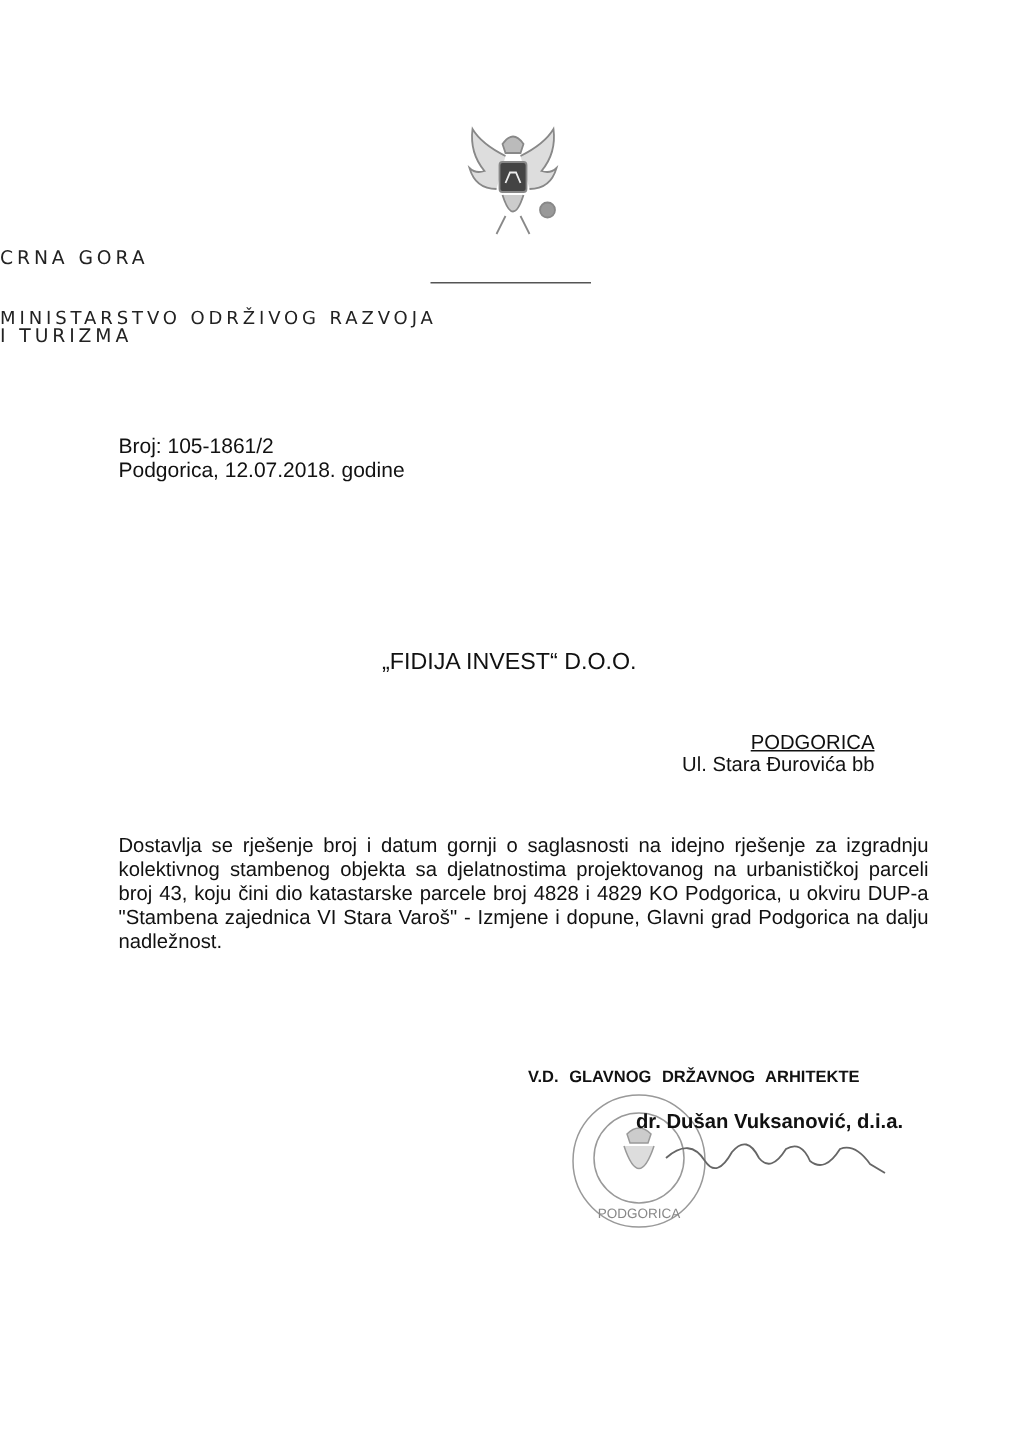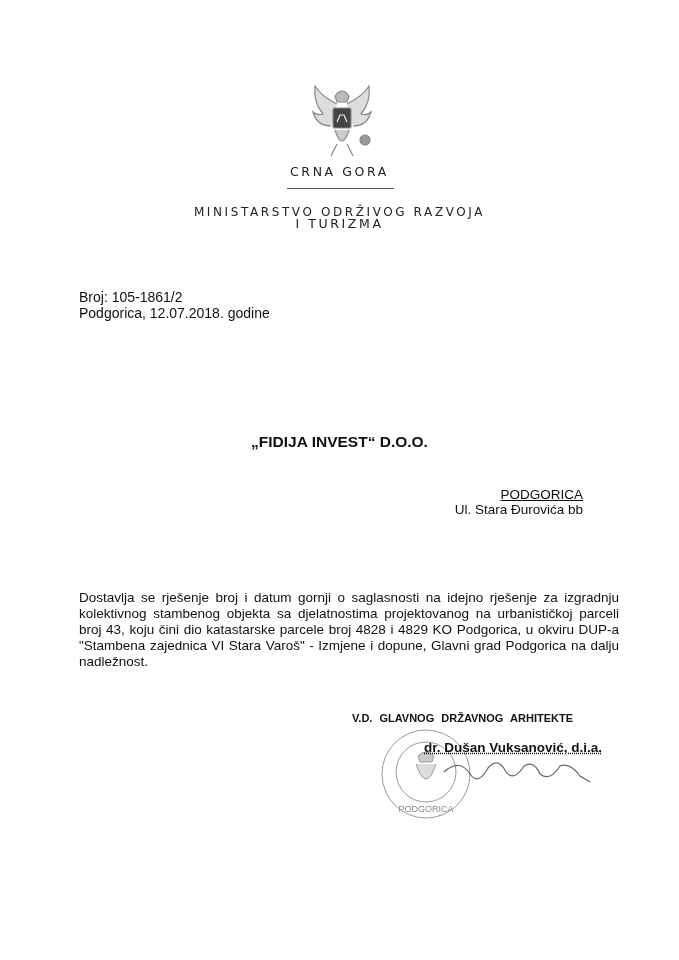--- a/index.html
+++ b/index.html
@@ -1,32 +1,32 @@
 <!DOCTYPE html>
 <html><head>
 <meta charset="utf-8">
 <style>
   html, body { margin: 0; padding: 0; background: #ffffff; }
   body { width: 679px; height: 960px; position: relative; overflow: hidden;
          font-family: "Liberation Sans", sans-serif; color: #111; }
   .abs { position: absolute; }
   .crest { left: 309px; top: 82px; width: 66px; height: 78px; }
-  .hdr { font-family: "DejaVu Sans", sans-serif; color: #222; letter-spacing: 2.6px; text-align: center; width: 679px; left: 0; }
+  .hdr { font-family: "DejaVu Sans", sans-serif; color: #222; letter-spacing: 2.6px; width: 679px; left: 0; }
   .country { top: 164px; font-size: 12.5px; }
   .rule { left: 287px; top: 188px; width: 107px; height: 1px; background: #555; }
   .ministry { top: 205px; font-size: 12px; }
   .ministry2 { top: 216px; font-size: 12.5px; }
   .sender { left: 79px; top: 290px; font-size: 14px; line-height: 15.5px; }
   .sender .b { font-weight: bold; letter-spacing: 0.4px; word-spacing: 3px; }
-  .recipient { left: 0; width: 679px; top: 433px; text-align: center; font-weight: bold; font-size: 15.5px; }
+  .recipient { left: 0; width: 679px; top: 433px; text-align: center; font-weight: normal; font-size: 15.5px; }
   .addr { right: 96px; top: 487px; text-align: right; font-size: 13.5px; line-height: 15px; }
   .addr .city { text-decoration: underline; }
-  .body-text { left: 79px; top: 590px; width: 540px; font-size: 13.5px; line-height: 16px; text-align: justify; }
+  .body-text { left: 79px; top: 556px; width: 540px; font-size: 13.5px; line-height: 16px; text-align: justify; }
   .sig-title { left: 352px; top: 712px; font-size: 11px; font-weight: bold; word-spacing: 4px; }
-  .sig-name { left: 424px; top: 740px; font-size: 13.5px; font-weight: bold; text-decoration: underline; text-decoration-style: dotted; }
+  .sig-name { left: 424px; top: 740px; font-size: 13.5px; font-weight: bold; text-decoration-style: dotted; }
   .stamp { left: 376px; top: 724px; width: 100px; height: 100px; }
   .signature { left: 440px; top: 752px; width: 160px; height: 40px; }
 </style>
 </head>
 <body>
 
 <svg class="abs crest" viewBox="0 0 66 78">
   <g fill="none" stroke="#888" stroke-width="1.2">
     <path d="M26 14 Q33 4 40 14 L38 20 L28 20 Z" fill="#bbb"></path>
     <path d="M28 22 Q12 14 6 4 Q4 20 14 32 Q8 34 4 30 Q8 44 22 44" fill="#ddd"></path>

